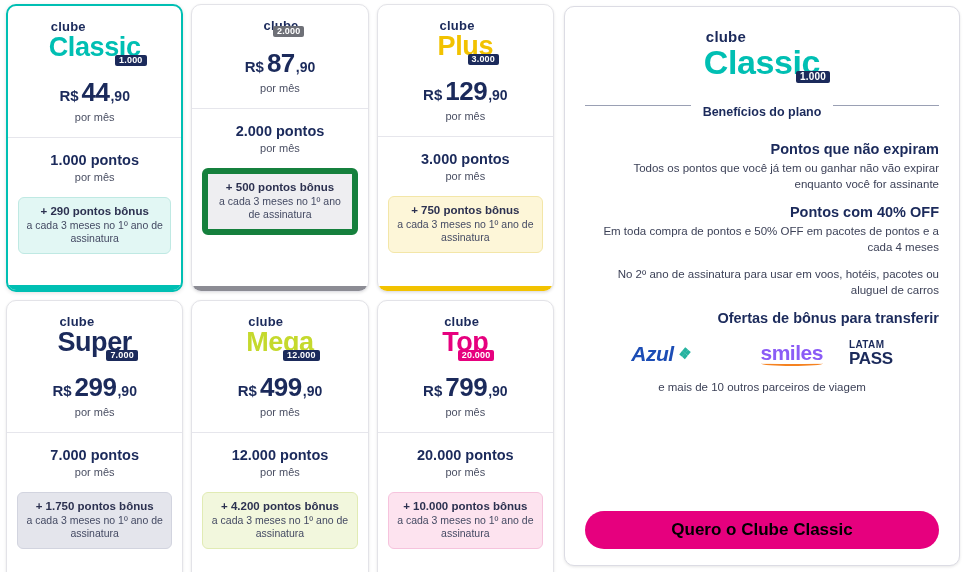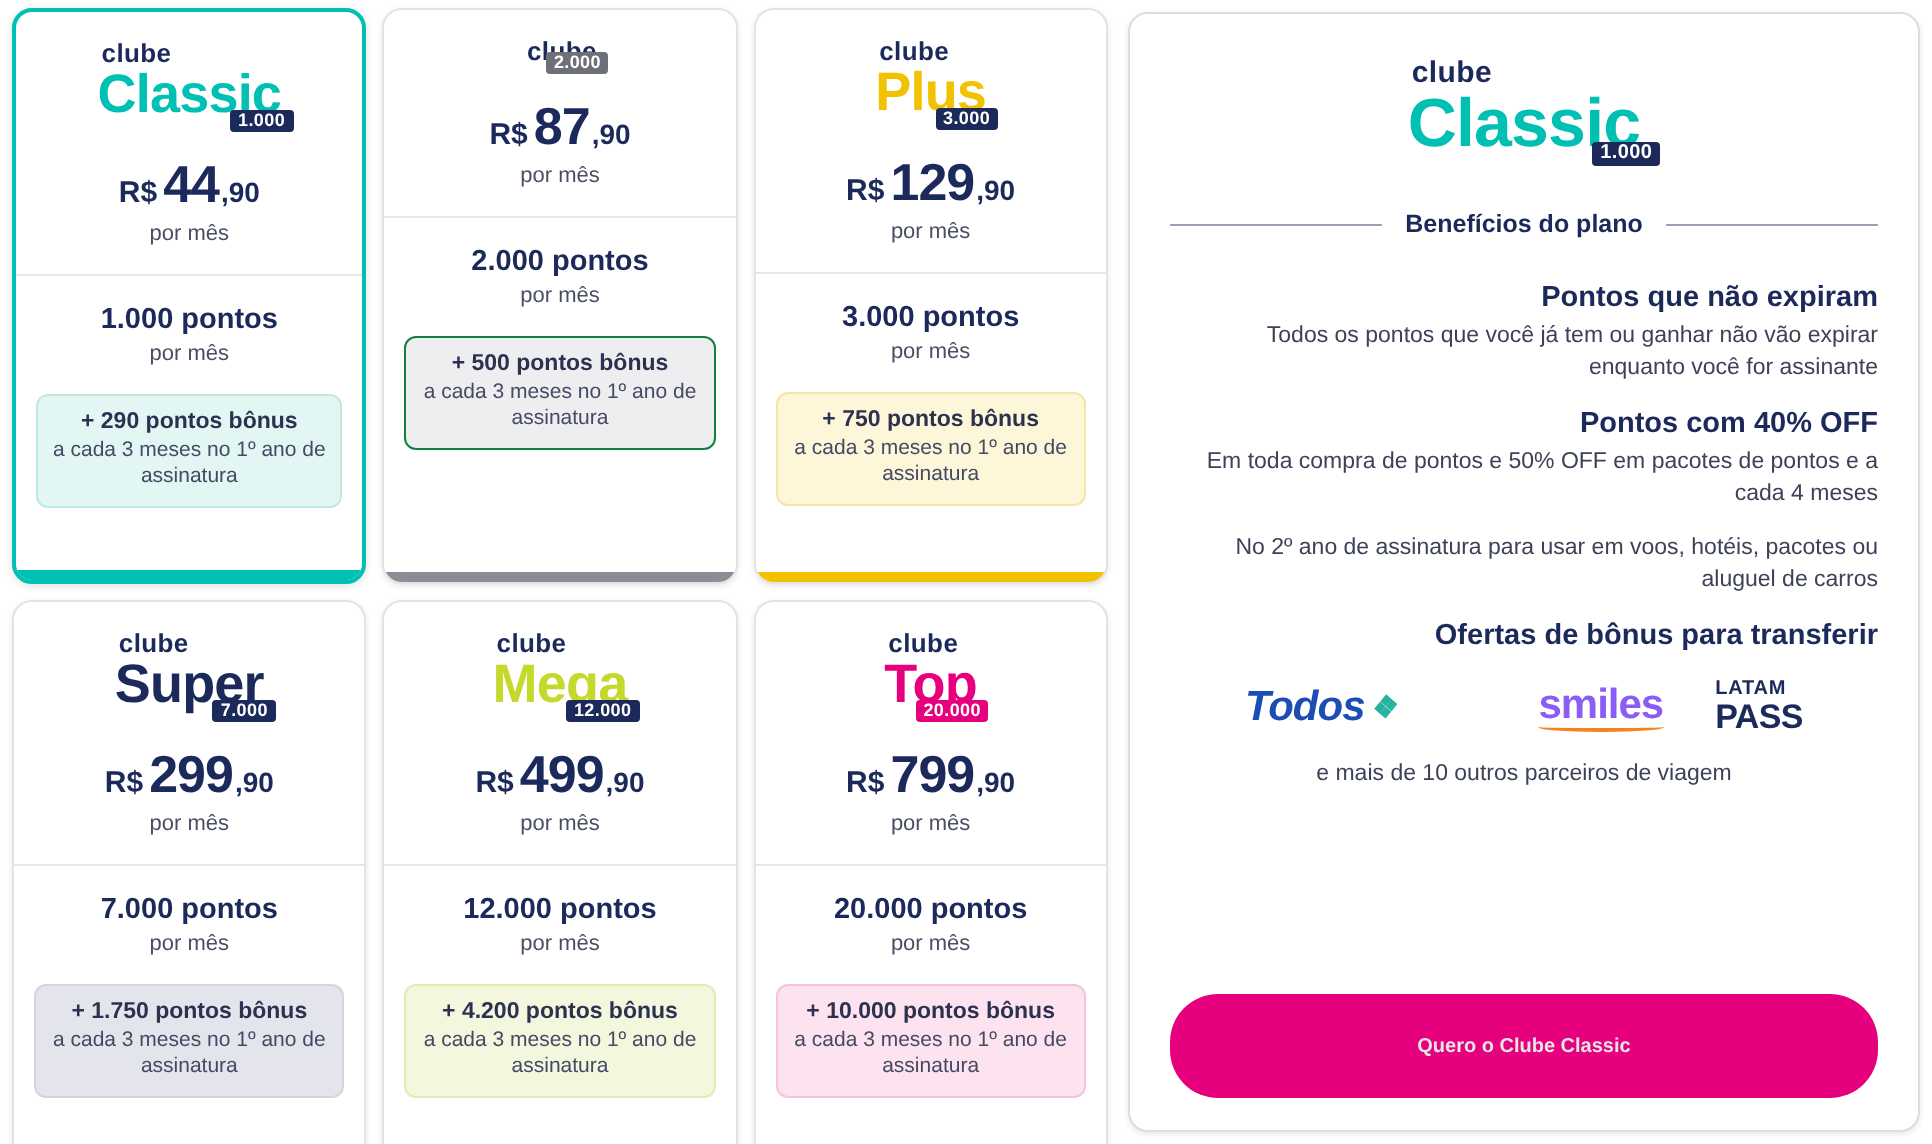--- a/index.html
+++ b/index.html
@@ -144,21 +144,20 @@
     padding: 22px 20px 16px 20px;
     margin-top: 2px;
     margin-bottom: 6px;
   }
   .detail-logo { margin-bottom: 10px; }
   .detail-logo .logo-clube { font-size: 15px; }
   .detail-logo .logo-name { font-size: 34px; }
   .detail-logo .logo-badge { font-size: 10px; right: -10px; bottom: -4px;}
   .benef-head {
     display: flex;
-    align-items: center;
     width: 100%;
     margin: 16px 0 10px 0;
   }
   .benef-head .line { flex: 1; height: 1px; background: #9aa0b4; }
   .benef-head .txt {
     font-size: 12.5px;
     font-weight: bold;
     color: #1b2a5b;
     padding: 0 12px;
     white-space: nowrap;
@@ -210,25 +209,25 @@
   .more-partners {
     font-size: 11.5px;
     color: #3d4258;
     text-align: center;
     margin-top: 14px;
   }
   .cta {
     margin-top: auto;
     width: 100%;
     background: #e6007e;
-    color: #e5e5e5;
+    color: #000000;
     border: none;
     border-radius: 24px;
-    height: 52px;
-    font-size: 10px;
+    height: 38px;
+    font-size: 17px;
     font-weight: bold;
     cursor: pointer;
     font-family: "Liberation Sans", sans-serif;
   }
 </style>
 </head>
 <body>
 
 <div id="app">
 
@@ -261,21 +260,21 @@
         </div>
         <div class="price-row">
           <span class="price-cur">R$</span>
           <span class="price-int">87</span>
           <span class="price-dec">,90</span>
         </div>
         <div class="per-month">por mês</div>
         <div class="divider"></div>
         <div class="points">2.000 pontos</div>
         <div class="points-sub">por mês</div>
-        <div class="bonus-box" style="background:#eeeef1;border:1px solid #15803d">
+        <div class="bonus-box" style="background:#eeeef1;border:6px solid #15803d">
           <div class="bonus-title">+ 500 pontos bônus</div>
           <div class="bonus-sub">a cada 3 meses no 1º ano de assinatura</div>
         </div>
         <div class="accent-bar" style="background:#8c8c94"></div>
       </div>
       <div class="plan-card">
         <div class="logo-block">
           <span class="logo-clube">clube</span>
           <span class="logo-name" style="color:#f2c200">Plus</span>
           <span class="logo-badge" style="background:#1b2a5b">3.000</span>
@@ -383,21 +382,21 @@
           <p>No 2º ano de assinatura para usar em voos, hotéis, pacotes ou aluguel de carros</p>
         </div>
       </div>
 
     <div class="benefit">
       <h3>Ofertas de bônus para transferir</h3>
     </div>
 
     <div class="partners">
       <span class="partner-azul">
-        <span>Todos</span>
+        <span>Azul</span>
         <span class="azul-mark">❖</span>
       </span>
       <span class="partner-smiles">
         <span>smiles</span>
         <span class="smiles-arc"></span>
       </span>
       <span class="partner-latam">
         <span class="latam-top">LATAM</span>
         <span class="latam-bot">PASS</span>
       </span>

